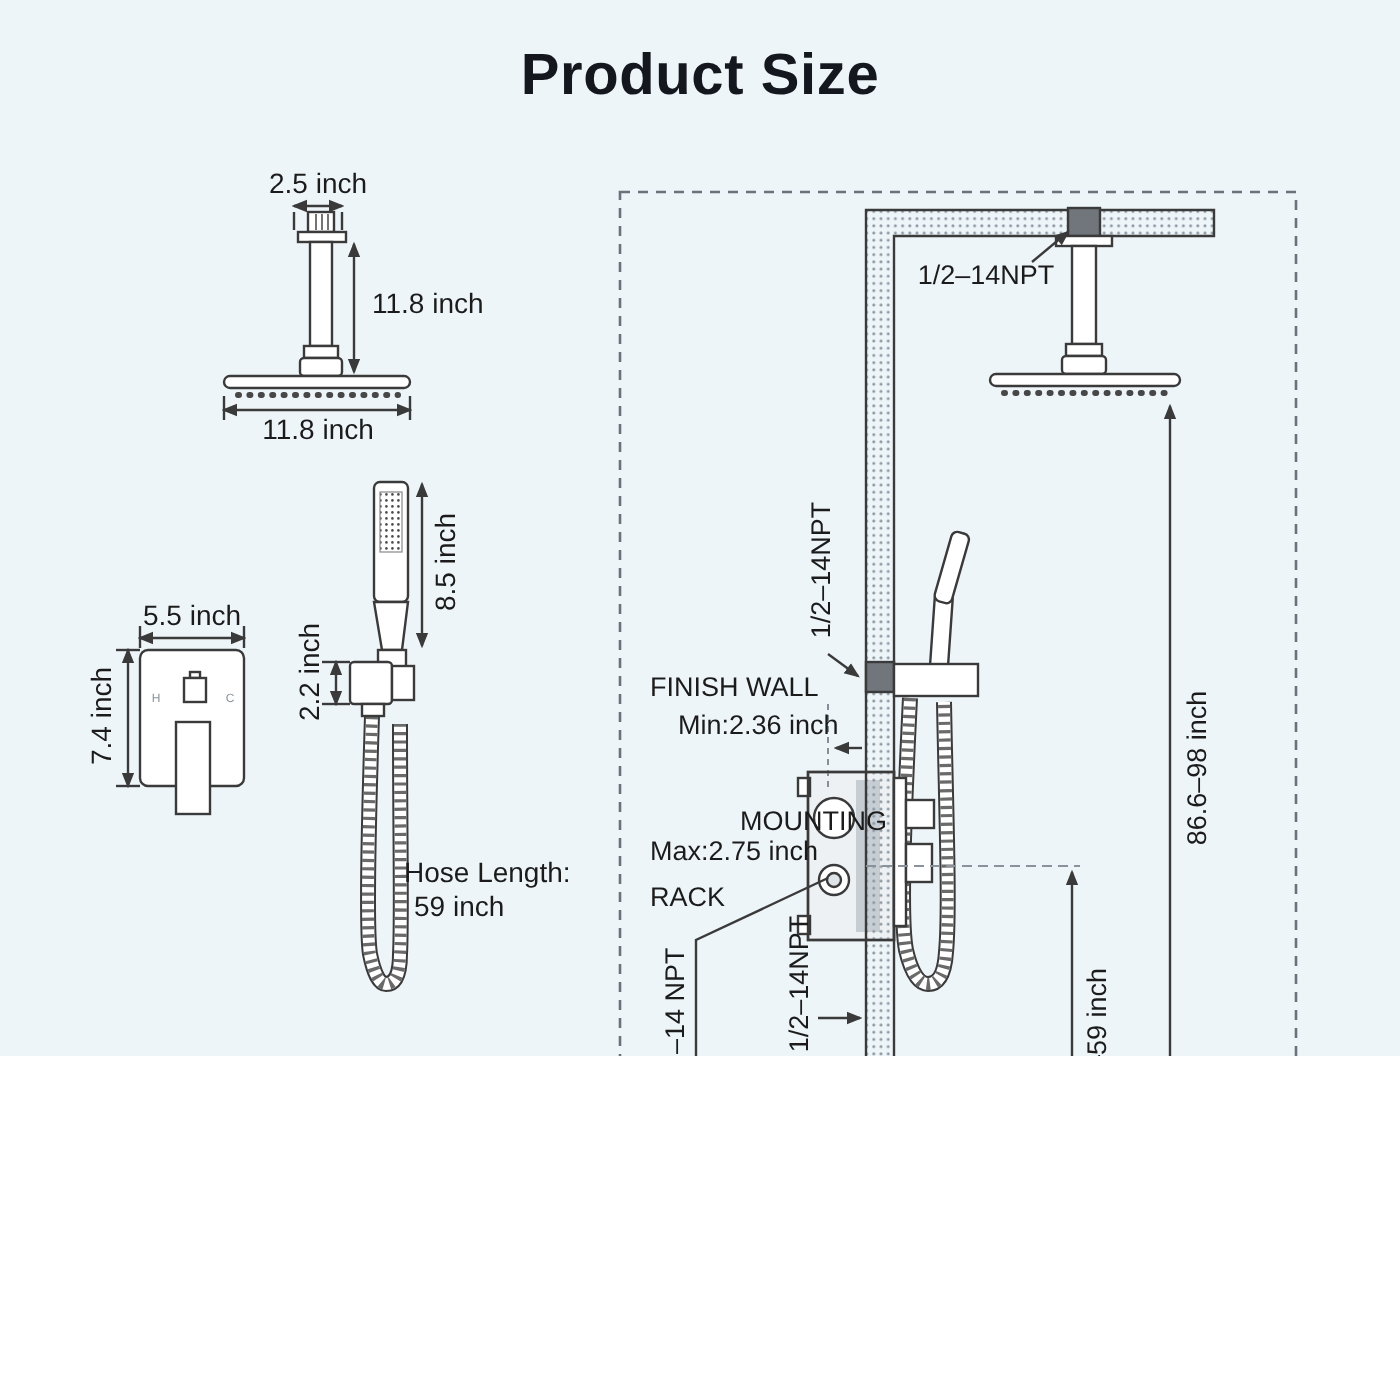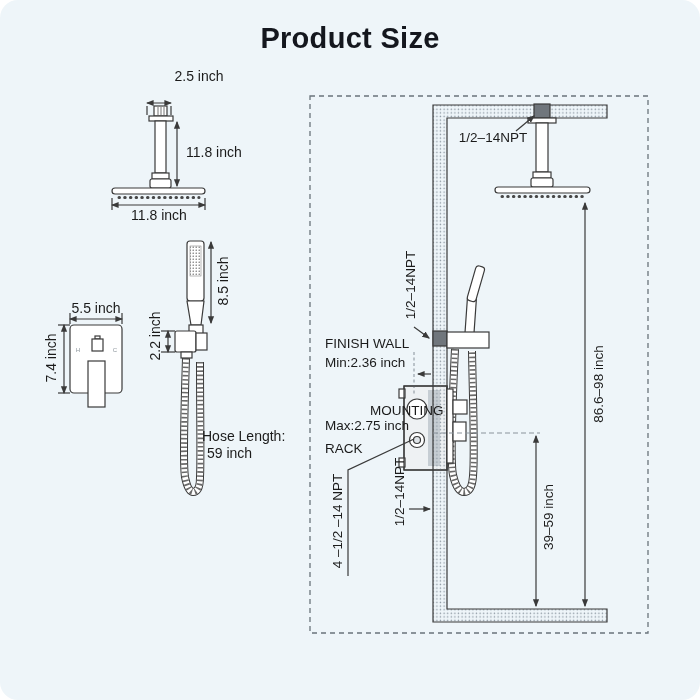--- a/index.html
+++ b/index.html
@@ -1,21 +1,20 @@
 <!DOCTYPE html>
 <html><head>
 <meta charset="utf-8">
 <style>
   html,body{margin:0;padding:0;}
   .stage{
-    position:relative;width:700px;height:700px;
+    position:relative;width:700px;height:528px;
     background:#eef5f9;
     font-family:"Liberation Sans", sans-serif;
     overflow:hidden;
-    border-radius:18px;
   }
   .title{
     position:absolute;top:22px;left:0;width:100%;
     text-align:center;font-size:29px;font-weight:700;
     color:#14171e;letter-spacing:.3px;
   }
   .lbl{
     position:absolute;font-size:14px;line-height:1.05;
     color:#1b1b1b;white-space:nowrap;
   }
@@ -137,39 +136,39 @@
       <path d="M414,439 L348,470 L348,576" fill="none"></path>
       <line x1="409" y1="509" x2="430" y2="509" fill="none" marker-end="url(#arr)"></line>
 
       <line x1="585" y1="203" x2="585" y2="606" fill="none" marker-start="url(#arr)" marker-end="url(#arr)"></line>
       <line x1="536" y1="436" x2="536" y2="606" fill="none" marker-start="url(#arr)" marker-end="url(#arr)"></line>
     </g>
   </svg>
 
   <div class="title">Product Size</div>
 
-  <div class="lbl ctr" style="left:159px;top:76px;margin-left:40px;">2.5 inch</div>
+  <div class="lbl ctr" style="left:159px;top:92px;">2.5 inch</div>
   <div class="lbl vmid" style="left:186px;top:152px;">11.8 inch</div>
   <div class="lbl ctr" style="left:159px;top:215px;">11.8 inch</div>
 
   <div class="lbl rot" style="left:223px;top:281px;">8.5 inch</div>
   <div class="lbl rot" style="left:155px;top:336px;">2.2 inch</div>
   <div class="lbl" style="left:202px;top:429px;">Hose Length:</div>
   <div class="lbl" style="left:207px;top:446px;">59 inch</div>
 
   <div class="lbl ctr" style="left:96px;top:308px;text-align:right;">5.5 inch</div>
   <div class="lbl rot" style="left:51px;top:358px;">7.4 inch</div>
   <div class="lbl ctr tiny" style="left:78px;top:350px;">H</div>
   <div class="lbl ctr tiny" style="left:115px;top:350px;">C</div>
 
   <div class="lbl ctr sm" style="left:493px;top:138px;">1/2–14NPT</div>
   <div class="lbl rot sm" style="left:411px;top:285px;">1/2–14NPT</div>
 
   <div class="lbl sm" style="left:325px;top:337px;">FINISH WALL</div>
-  <div class="lbl sm" style="left:325px;top:356px;">Min:2.36 inch</div>
+  <div class="lbl sm" style="left:339px;top:356px;">Min:2.36 inch</div>
   <div class="lbl sm" style="left:325px;top:375px;margin-top:44px;">Max:2.75 inch</div>
 
   <div class="lbl sm" style="left:325px;top:404px;margin-left:45px;">MOUNTING</div>
   <div class="lbl sm" style="left:325px;top:442px;">RACK</div>
 
   <div class="lbl rot sm" style="left:338px;top:521px;">4 –1/2 –14 NPT</div>
   <div class="lbl rot sm" style="left:400px;top:492px;">1/2–14NPT</div>
 
   <div class="lbl rot sm" style="left:599px;top:384px;">86.6–98 inch</div>
   <div class="lbl rot sm" style="left:549px;top:517px;">39–59 inch</div>

